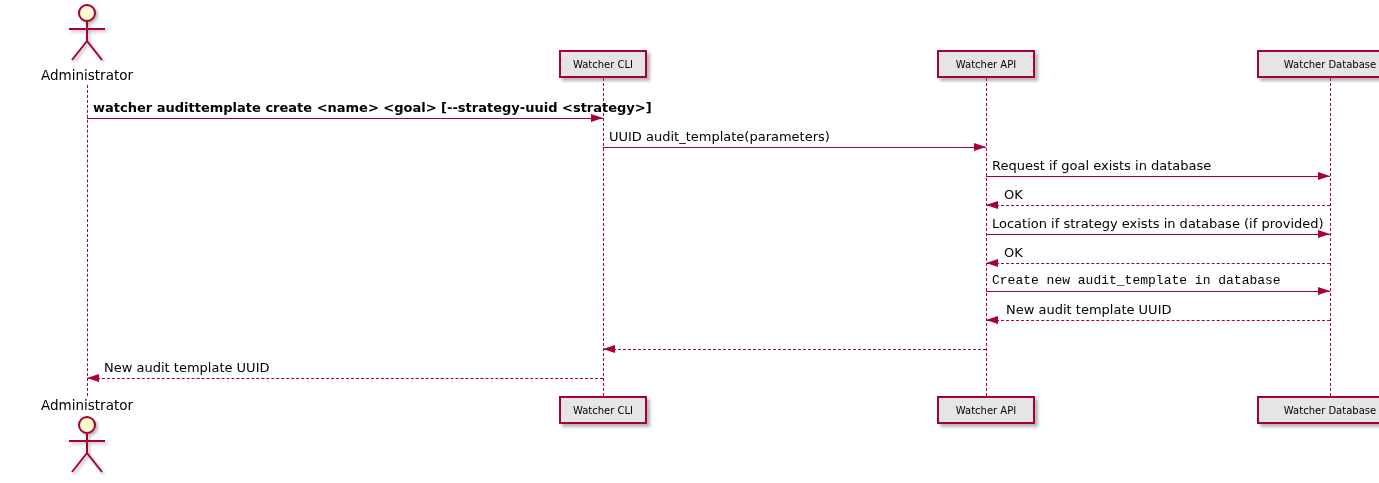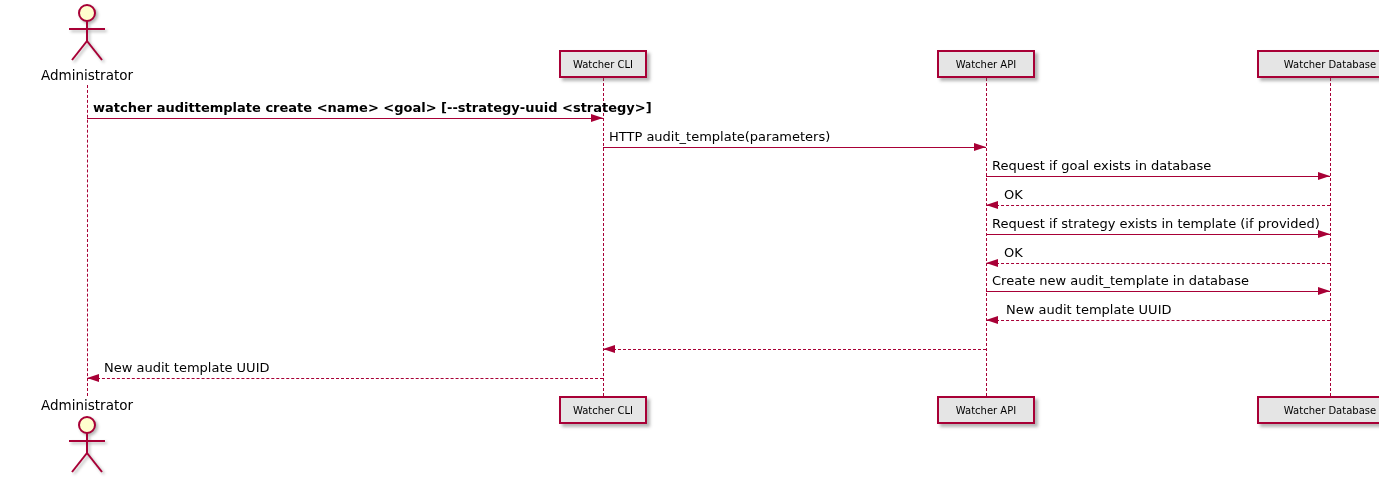--- a/index.html
+++ b/index.html
@@ -81,46 +81,46 @@
 
   <div class="pbox" style="left:528px;  top:50px; width:88px;">Watcher CLI</div>
   <div class="pbox" style="left:906px;  top:50px; width:98px;">Watcher API</div>
   <div class="pbox" style="left:1226px; top:50px; width:146px;">Watcher Database</div>
 
   <div class="msg-label" style="left:62px; top:100px;font-weight:bold;">watcher audittemplate create &lt;name&gt; &lt;goal&gt; [--strategy-uuid &lt;strategy&gt;]</div>
   <div class="arrow solid" style="left:56px; top:118px; width:516px;">
     <span class="head right"></span>
   </div>
 
-  <div class="msg-label" style="left:578px; top:129px;">HTTP audit_template(parameters)</div>
+  <div class="msg-label" style="left:578px; top:129px;">UUID audit_template(parameters)</div>
   <div class="arrow solid" style="left:572px; top:147px; width:383px;">
     <span class="head right"></span>
   </div>
 
   <div class="msg-label" style="left:961px; top:158px;">Request if goal exists in database</div>
   <div class="arrow solid" style="left:955px; top:176px; width:344px;">
     <span class="head right"></span>
   </div>
 
   <div class="msg-label" style="left:973px; top:187px;">OK</div>
   <div class="arrow dashed" style="left:955px; top:205px; width:344px;">
     <span class="head left"></span>
   </div>
 
-  <div class="msg-label" style="left:961px; top:216px;">Request if strategy exists in template (if provided)</div>
+  <div class="msg-label" style="left:961px; top:216px;">Location if strategy exists in database (if provided)</div>
   <div class="arrow solid" style="left:955px; top:234px; width:344px;">
     <span class="head right"></span>
   </div>
 
   <div class="msg-label" style="left:973px; top:245px;">OK</div>
   <div class="arrow dashed" style="left:955px; top:263px; width:344px;">
     <span class="head left"></span>
   </div>
 
-  <div class="msg-label" style="left:961px; top:273px;">Create new audit_template in database</div>
+  <div class="msg-label" style="left:961px; top:273px;font-family:Liberation Mono, monospace;">Create new audit_template in database</div>
   <div class="arrow solid" style="left:955px; top:291px; width:344px;">
     <span class="head right"></span>
   </div>
 
   <div class="msg-label" style="left:975px; top:302px;">New audit template UUID</div>
   <div class="arrow dashed" style="left:955px; top:320px; width:344px;">
     <span class="head left"></span>
   </div>
 
   <div class="arrow dashed" style="left:572px; top:349px; width:383px;">

